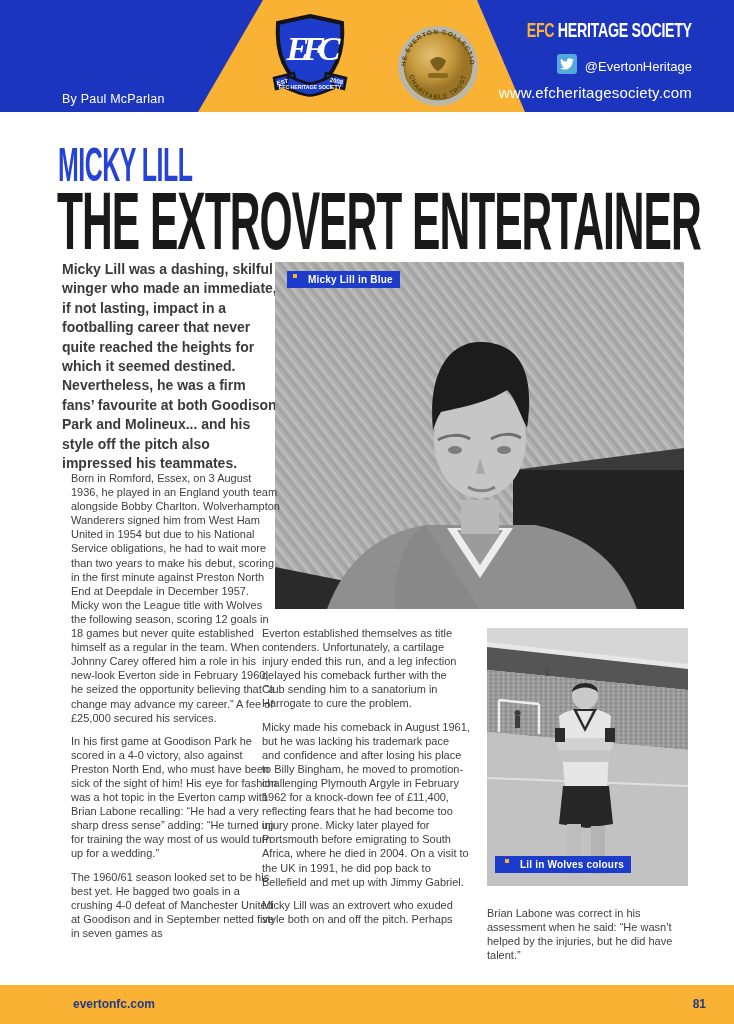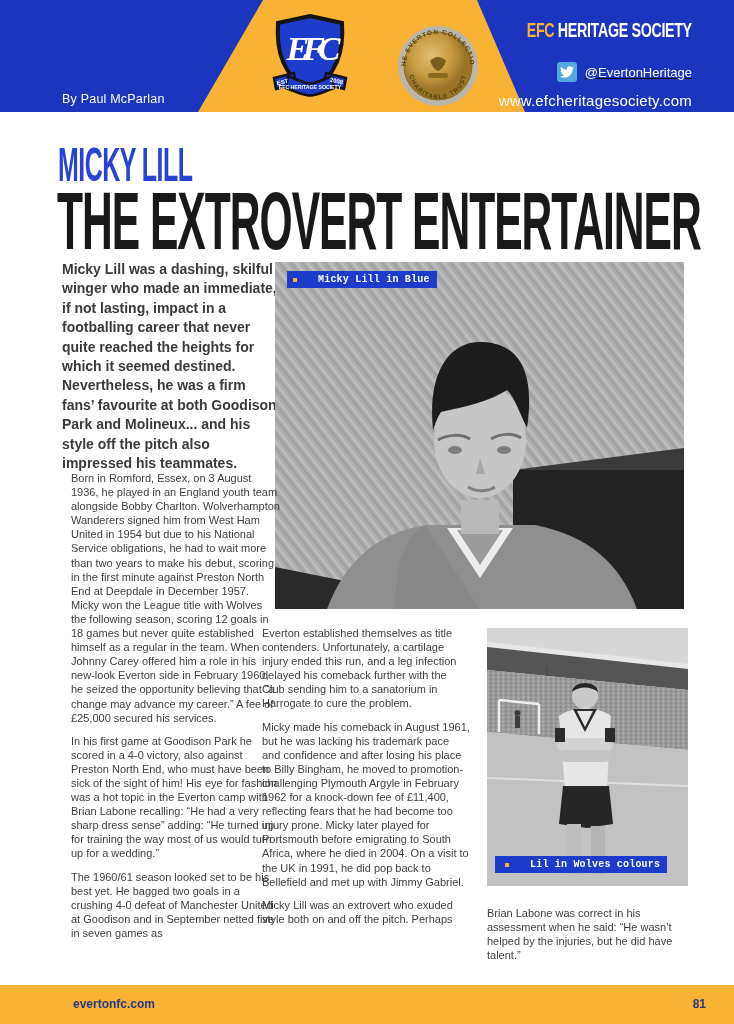--- a/index.html
+++ b/index.html
@@ -21,21 +21,21 @@
   #byline {
     position:absolute; left:62px; top:92px; color:#ffffff; font-size:12.5px; letter-spacing:.2px;
   }
   #byline .bold { font-weight:normal; }
   #header-right { position:absolute; right:42px; top:18px; text-align:right; }
   #society-title {
     display:inline-block; transform:scaleX(0.68); transform-origin:right center;
     font-weight:bold; font-size:21px; letter-spacing:-0.5px; white-space:nowrap; color:#ffffff;
   }
   #society-title .accent { color:var(--amber,#f9b233); }
-  #twitter-row { margin-top:20px; display:flex; align-items:center; justify-content:flex-end; gap:8px;text-decoration:underline; }
+  #twitter-row { margin-top:12px; display:flex; align-items:flex-end; justify-content:flex-end; gap:8px; }
   #twitter-icon { width:20px; height:20px; background:#53a8dd; border-radius:3px; display:flex; align-items:center; justify-content:center; }
   #twitter-handle { color:#ffffff; font-size:13px; }
   #website { margin-top:10px; color:#ffffff; font-size:15px; letter-spacing:.2px; }
 
   
   .condensed { display:inline-block; transform-origin:left center; white-space:nowrap; font-weight:bold; line-height:1; }
   #kicker { position:absolute; left:58px; top:141px; color:var(--title_blue,#2643d6); font-size:48px; letter-spacing:-1px; transform:scaleX(0.52); }
   #main-title { position:absolute; left:57px; top:180px; color:#191919; font-size:82px; letter-spacing:-2px; transform:scaleX(0.52); }
 
   
@@ -48,22 +48,22 @@
   #col1 { left:71px;  top:471px; width:209px; }
   #col2 { left:262px; top:626px; width:208px; }
   #col3 { left:487px; top:906px; width:214px; }
 
   
   .photo { position:absolute; overflow:hidden; background:#b3b3b3; }
   #photo1 { left:275px; top:262px; width:409px; height:347px; }
   #photo2 { left:487px; top:628px; width:201px; height:258px; }
   .caption {
     position:absolute; background:var(--caption_blue,#1d3ccb); color:#ffffff;
-    font-size:10px; font-weight:bold; padding:3px 7px 3px 6px; display:flex; align-items:center; gap:21px;
-    letter-spacing:.2px; white-space:nowrap;font-family:Liberation Mono, monospace;
+    font-size:10px; font-weight:bold; padding:3px 7px 3px 6px; display:flex; align-items:flex-start; gap:11px;
+    letter-spacing:.2px; white-space:nowrap;
   }
   .caption .sq { width:4px; height:4px; background:var(--amber,#f9b233); display:inline-block; }
   #caption1 { left:12px; top:9px; }
   #caption2 { left:8px; bottom:13px;padding-left:10px; }
 
   
   #footer { position:absolute; left:0; top:985px; width:734px; height:39px; background:var(--amber,#f9b233); }
   #footer-site { position:absolute; left:66px; top:12px; font-size:12px; font-weight:bold; color:#253a86;margin-left:7px; }
   #footer-page { position:absolute; right:28px; top:12px; font-size:12px; font-weight:bold; color:#253a86; }
 </style>

